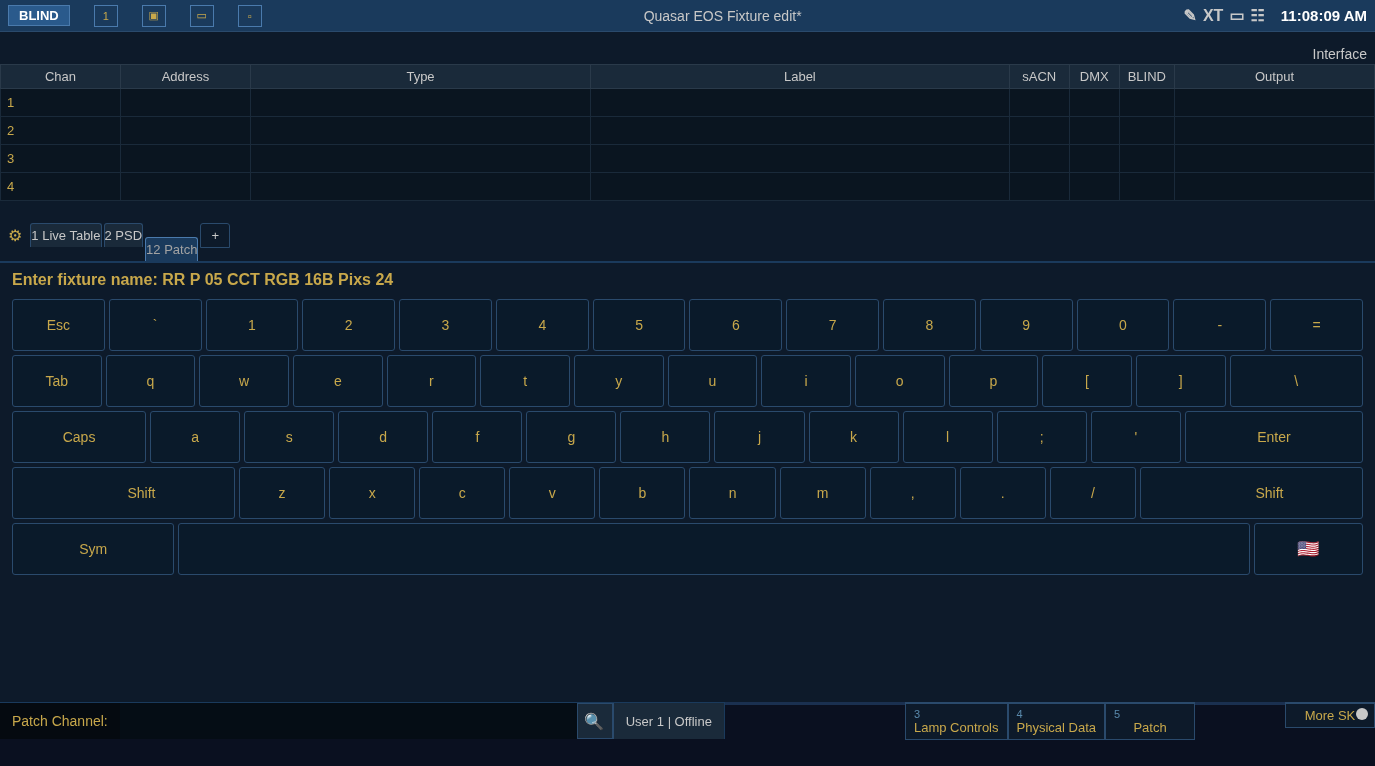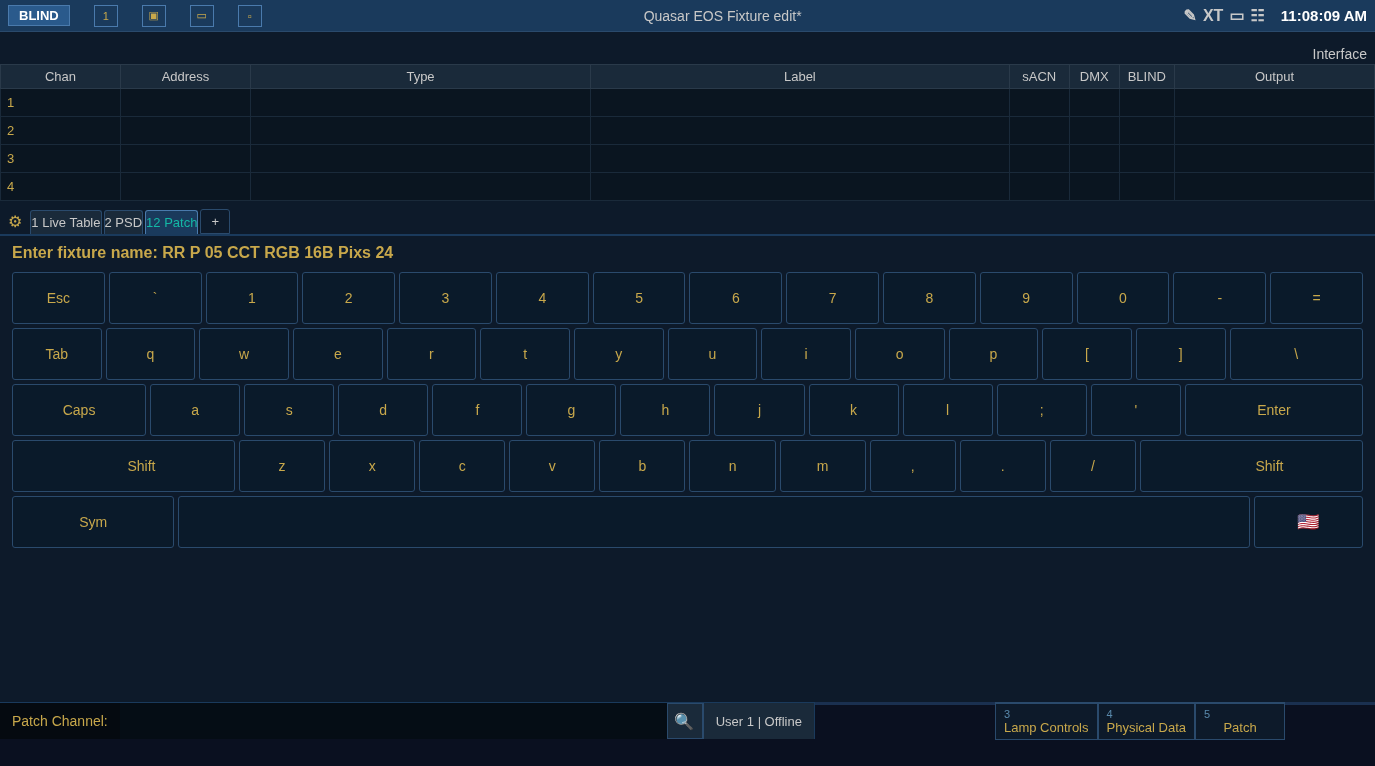--- a/index.html
+++ b/index.html
@@ -128,22 +128,23 @@
       border: 1px solid #2a4a6c;
       border-bottom: none;
       color: #c8c8c8;
       padding: 4px 0;
       cursor: pointer;
       font-size: 13px;
       border-radius: 3px 3px 0 0;
     }
     .tab.active {
       background: #1a3a5c;
-      color: #14b8a6;
+      color: #a3a3a3;
       border-color: #4a7aac;
+      margin-top: 28px;
     }
     .tab-add {
       background: none;
       border: 1px solid #2a4a6c;
       color: #c8c8c8;
       padding: 4px 10px;
       cursor: pointer;
       border-radius: 3px 3px 0 0;
     }
 
@@ -509,13 +510,17 @@
   </div>
   <div class="softkey-btn">
     <span class="sk-num">4</span>
     <span>Physical Data</span>
   </div>
   <div class="softkey-btn">
     <span class="sk-num">5</span>
     <span>Patch</span>
   </div>
   <div class="softkey-empty" style="min-width:90px;"></div>
+  <div class="more-sk-btn">
+    <div class="circle-indicator"></div>
+    <span>More SK</span>
+  </div>
 </div>
 
 </body></html>

